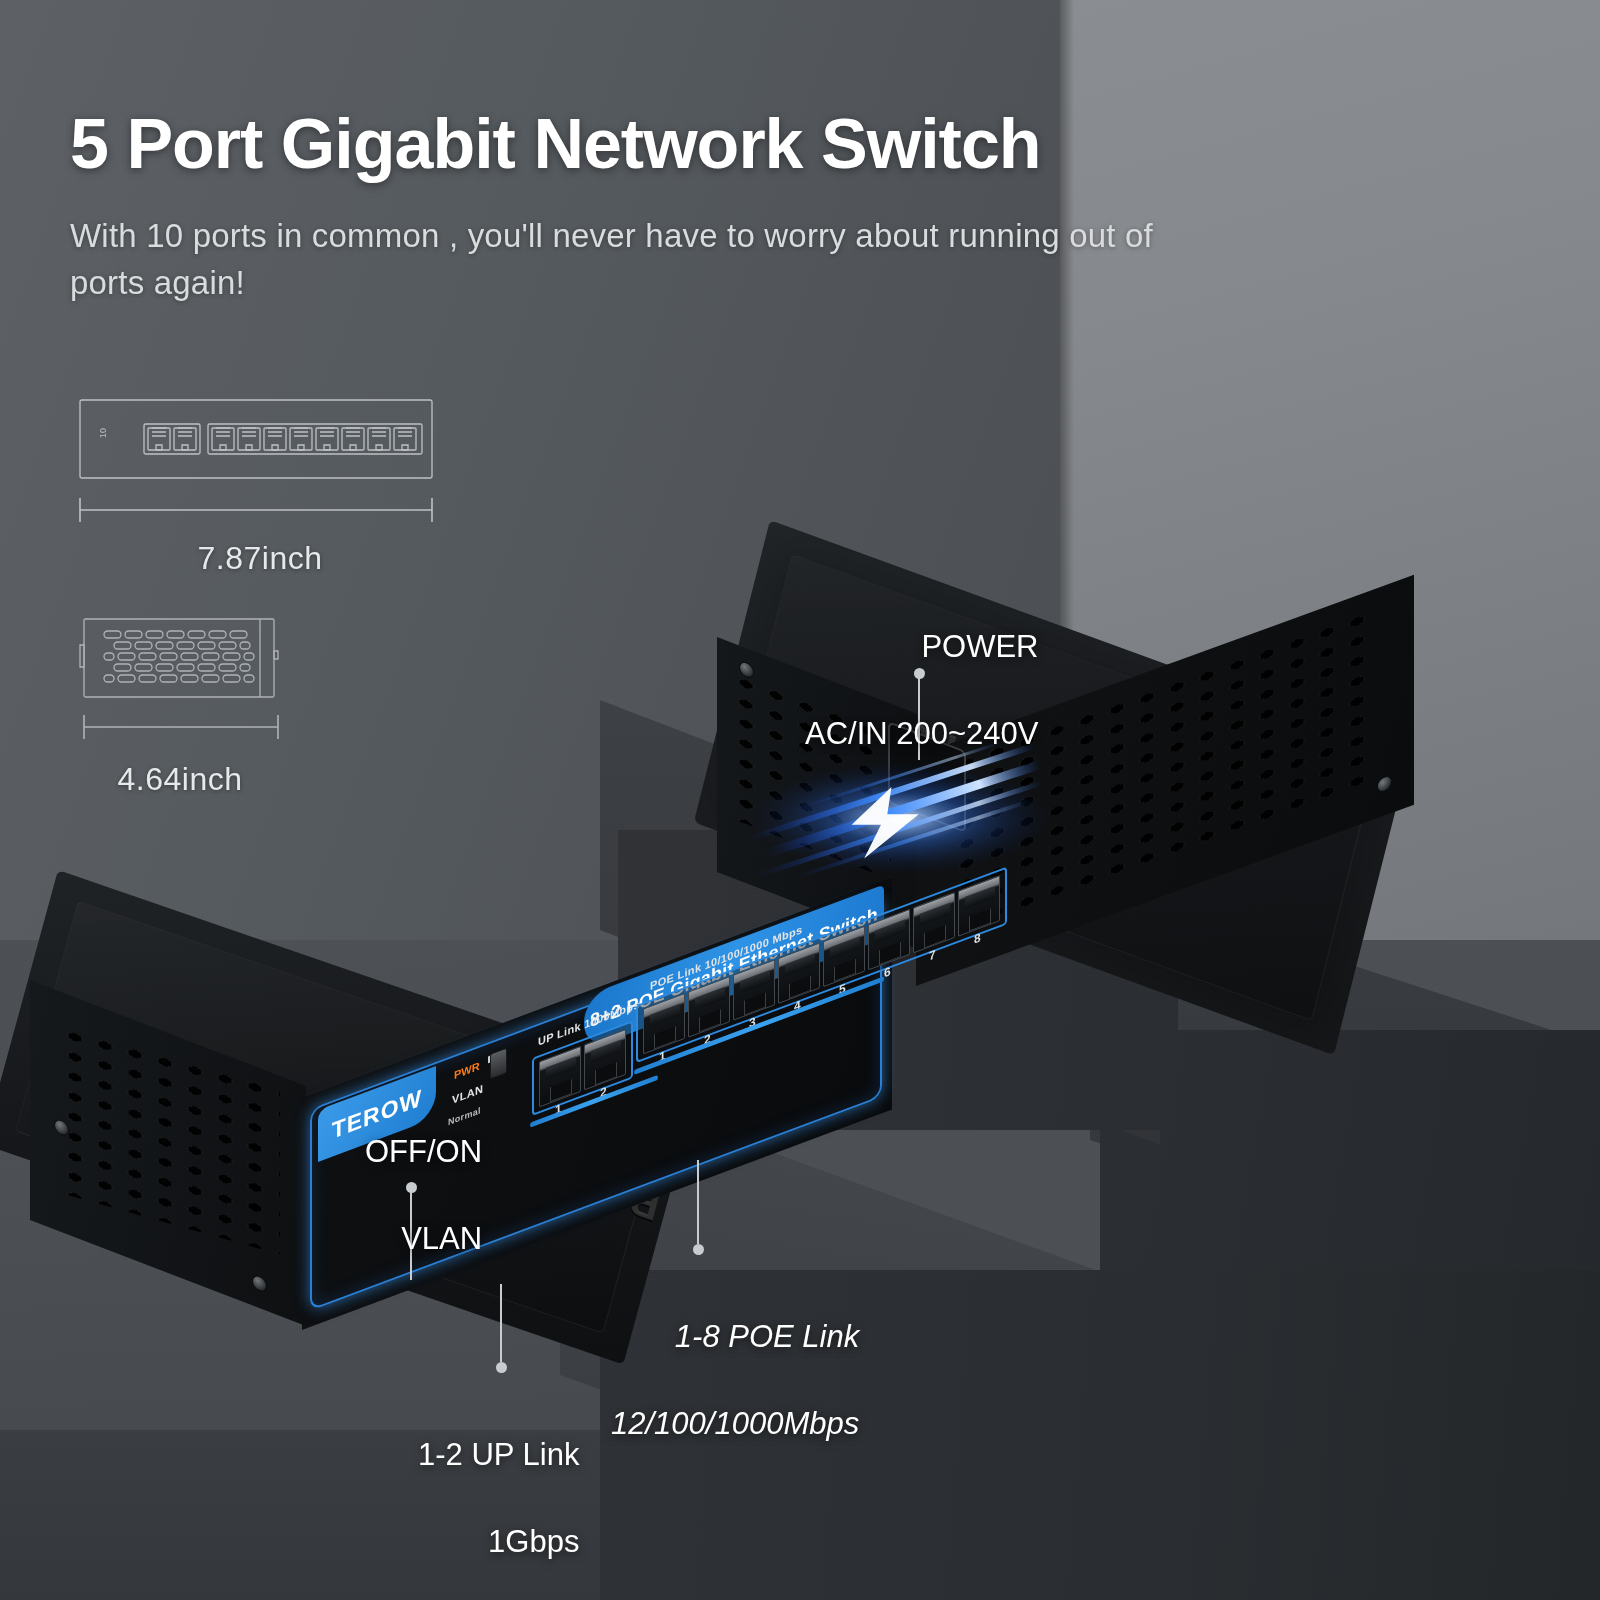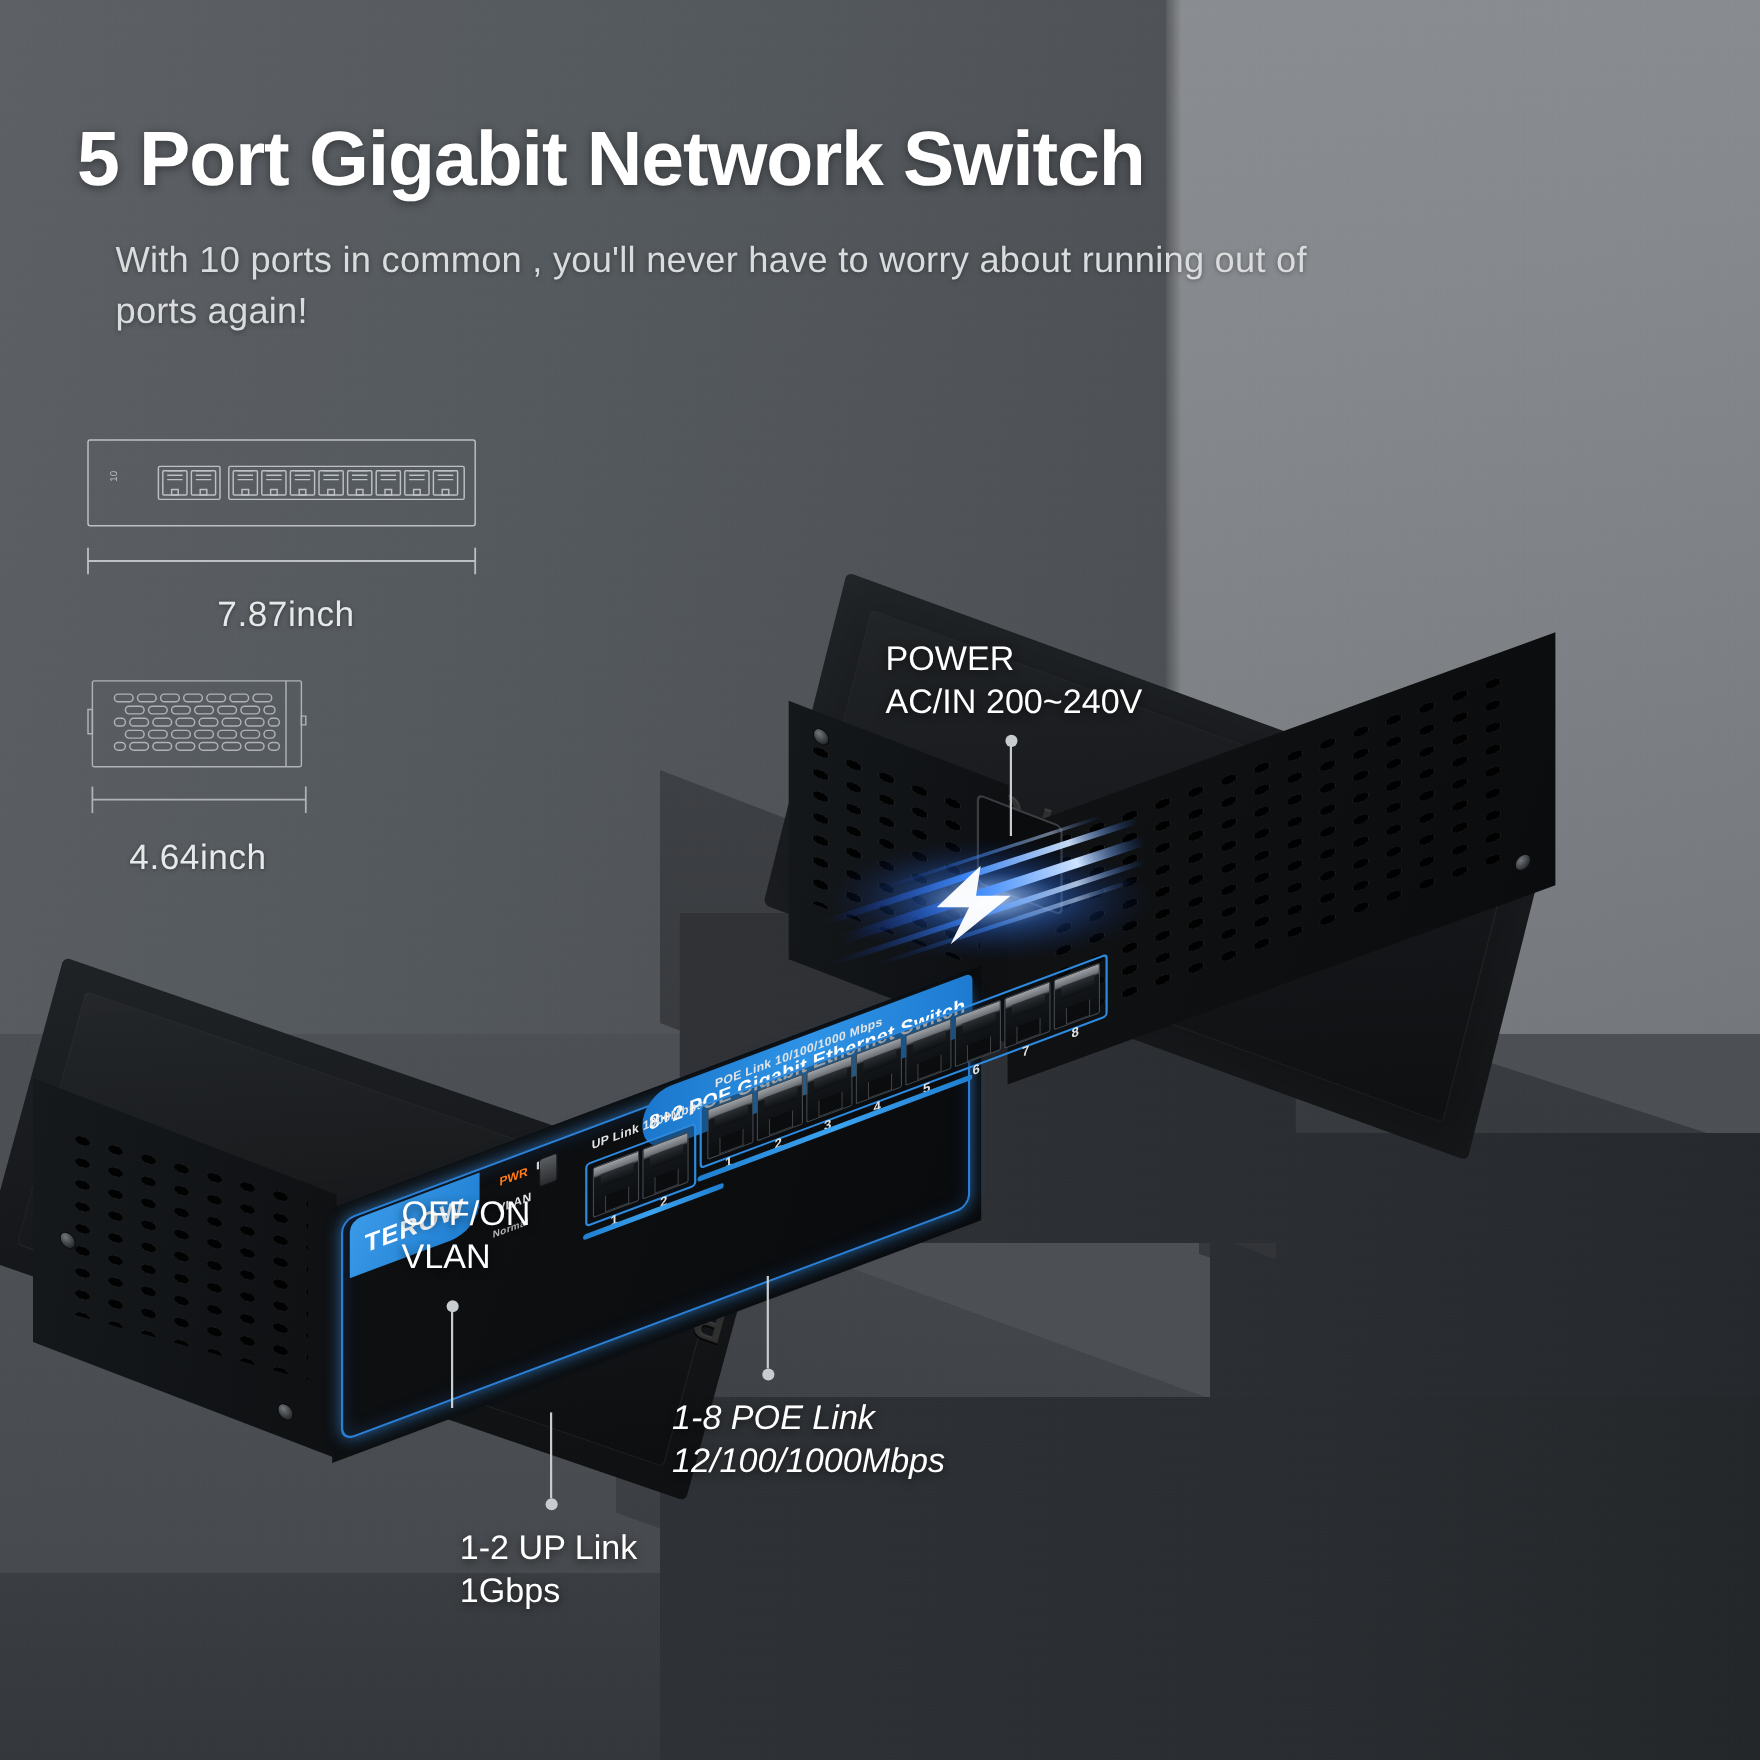--- a/index.html
+++ b/index.html
@@ -103,21 +103,20 @@
     letter-spacing: -1px; line-height: 1.05;
     text-shadow: 0 2px 9px rgba(0,0,0,.45);
     white-space: nowrap;
   }
   .subtitle {
     margin-top: 30px;
     font-size: 33px; color: #d9dbdd; font-weight: 300;
     line-height: 1.45; letter-spacing: .2px;
     max-width: 1150px;
     text-shadow: 0 1px 5px rgba(0,0,0,.35);
-    margin-left: 35px;
   }
 
   
   .dims { position: absolute; left: 70px; top: 390px; z-index: 40; }
   .dim-block { position: relative; }
   .dim-svg { display: block; }
   .dim-label {
     color: #e6e8ea; font-size: 32px; font-weight: 400; text-align: center;
     letter-spacing: .5px;
     text-shadow: 0 1px 4px rgba(0,0,0,.4);
@@ -285,21 +284,21 @@
     border-radius: 3px;
   }
 
   
   .callout { position: absolute; z-index: 60; }
   .callout-text {
     color: #ffffff; font-size: 31px; font-weight: 400; line-height: 1.25;
     text-shadow: 0 2px 8px rgba(0,0,0,.6);
     white-space: nowrap;
   }
-  .callout-text.center { text-align: left; }
+  .callout-text.center { text-align: right; margin-top: 48px; }
   .leader { position: absolute; z-index: 59; }
   .leader-line { position: absolute; width: 2px; background: #c9ccce; }
   .leader-dot {
     position: absolute; width: 11px; height: 11px; border-radius: 50%;
     background: #c9ccce; left: -4.5px;
   }
   .screw {
     position: absolute; width: 15px; height: 15px; border-radius: 50%;
     background: radial-gradient(circle at 35% 32%, #73777b, #2c2f32 70%, #141618);
     border: 1px solid #0c0e10;

